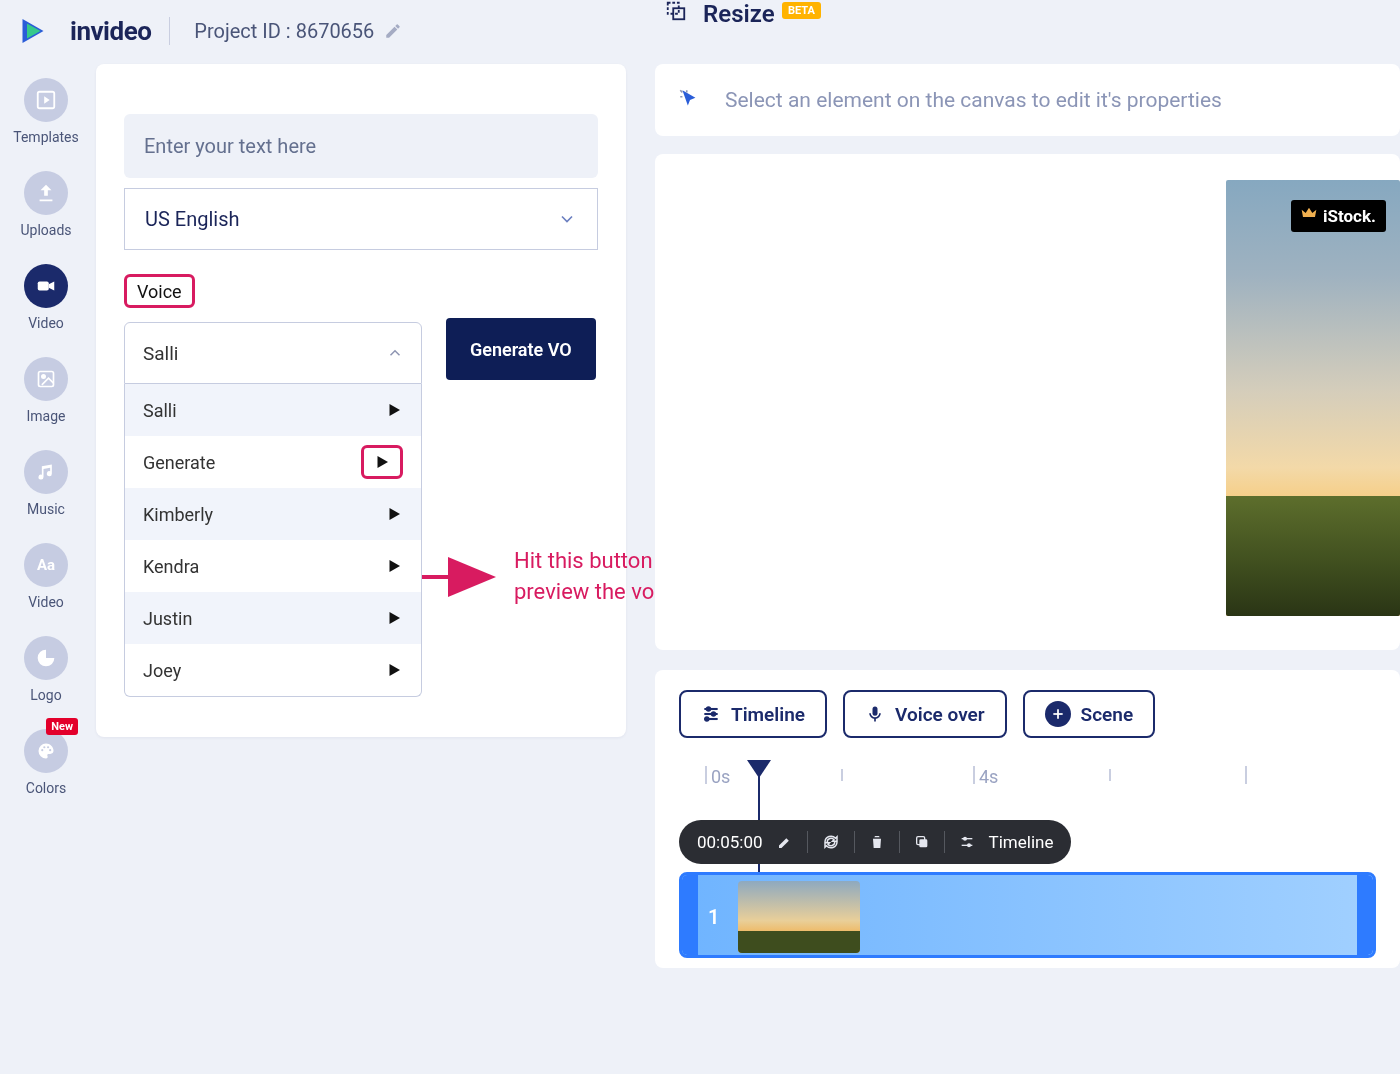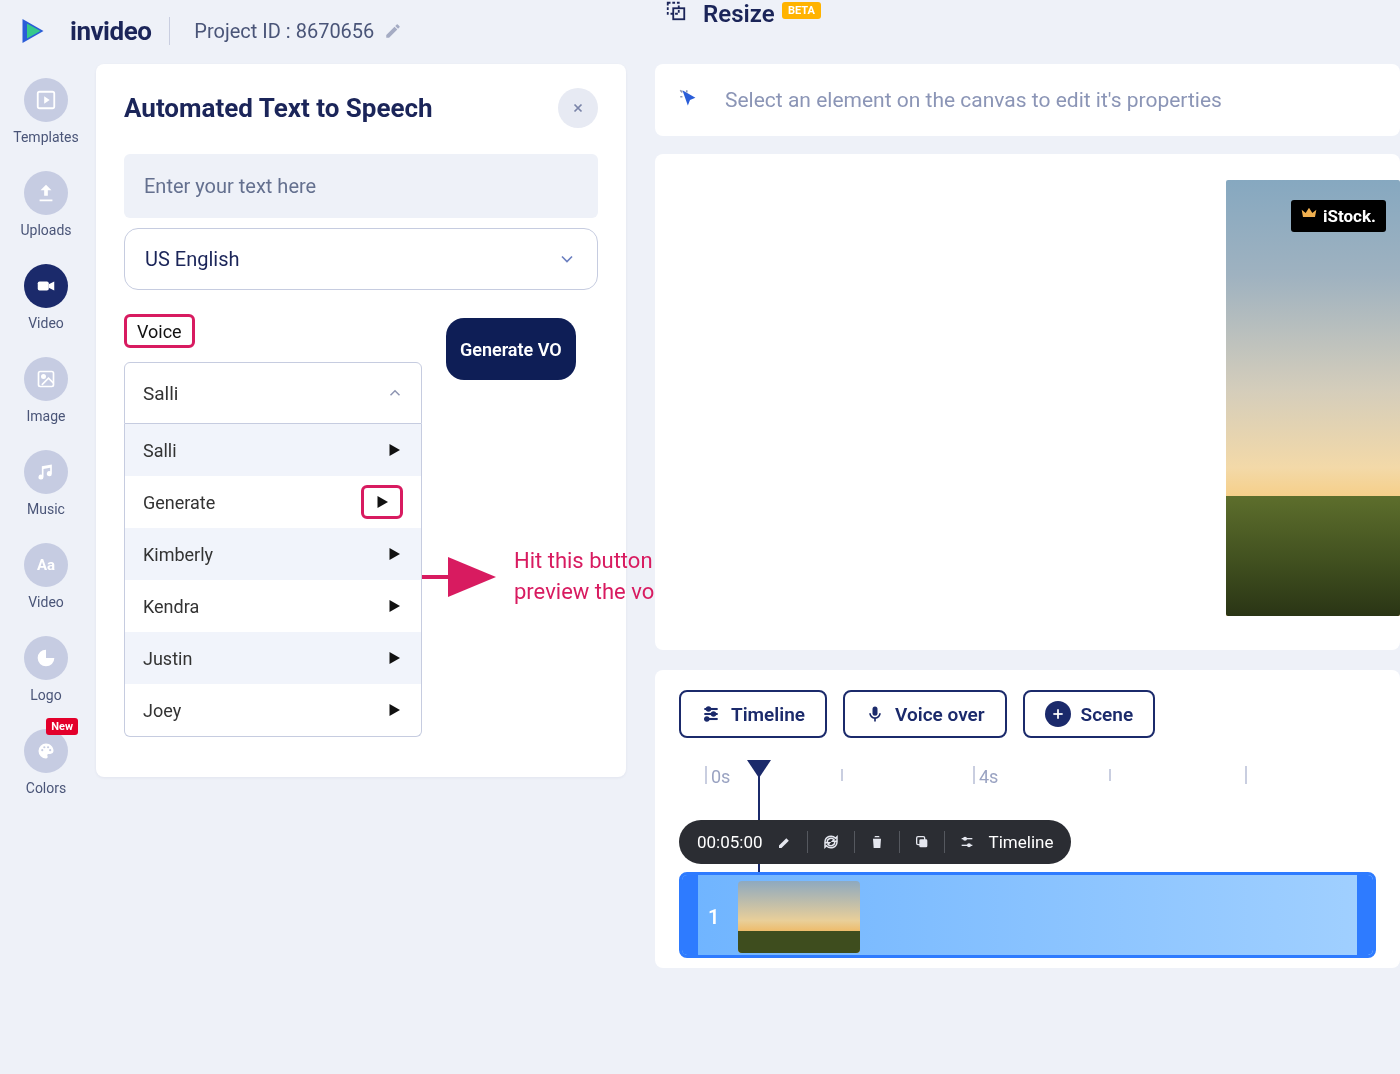--- a/index.html
+++ b/index.html
@@ -30,39 +30,39 @@
 
 .panel { position:absolute; left:96px; top:64px; width:530px; background:#fff; border-radius:8px; padding: 24px 28px 40px; box-shadow: 0 1px 3px rgba(30,40,80,0.06); }
 .panel-head { display:flex; justify-content:space-between; align-items:center; }
 .panel-title { font-size: 26px; font-weight: 700; color:#1b2559; }
 .close-btn { width:40px; height:40px; border-radius:50%; background:#e7eaf3; display:flex; align-items:center; justify-content:center; color:#7a84a8; cursor:pointer; font-size:18px; }
 
 .text-input { margin-top: 26px; width: 100%; background:#eef1f8; border:none; border-radius:6px; padding: 20px 20px; font-size:20px; color:#404040; }
 .text-input::placeholder { color:#64708f; }
 
 .field-label { font-size:17px; color:#222; margin-top:28px; }
-.select-box { position:relative; margin-top:10px; width:100%; border:1px solid #c6cce0; border-radius:14px; height:62px; display:flex; align-items:center; padding:0 20px; font-size:20px; color:#1b2559; cursor:pointer; }
+.select-box { position:relative; margin-top:10px; width:100%; border:1px solid #c6cce0; border-radius:0; height:62px; display:flex; align-items:center; padding:0 20px; font-size:20px; color:#1b2559; cursor:pointer; }
 .select-chevron { position:absolute; right:20px; color:#6b7fc0; }
 
 .voice-row { display:flex; gap:24px; align-items:flex-start; margin-top:28px; }
 .voice-col { flex:0 0 298px; }
 .voice-label { font-size:18px; color:#111; display:inline-block; }
 .voice-label-box { border:3px solid #d81b60; border-radius:6px; padding: 4px 10px 3px; display:inline-block; position:relative; top:-4px; }
 
 .voice-select { position:relative; margin-top:10px; width:298px; }
 .voice-head { height:62px; border:1px solid #c6cce0; border-radius:6px 6px 0 0; display:flex; align-items:center; padding:0 18px; font-size:19px; color:#333; cursor:pointer; }
 .voice-chevron { position:absolute; right:18px; top:22px; color:#8e95b2; }
 .voice-list { border:1px solid #c6cce0; border-top:none; border-radius:0 0 6px 6px; }
 .voice-item { height:52px; display:flex; align-items:center; justify-content:space-between; padding:0 18px; font-size:18px; color:#333; cursor:pointer; }
 .voice-item.alt { background:#f1f4fb; }
 .play-icon { display:flex; align-items:center; justify-content:center; }
 
 .play-highlight { border:3px solid #d81b60; border-radius:6px; padding:5px 9px; }
 
-.gen-btn { height:62px; padding:0 14px; background:#0e1e56; color:#fff; border:none; border-radius:18px; font-size:18px; font-weight:600; cursor:pointer; }
+.gen-btn { height:62px; padding:0 24px; background:#0e1e56; color:#fff; border:none; border-radius:4px; font-size:18px; font-weight:600; cursor:pointer; margin-top: 40px; }
 
 
 .annot { position:absolute; left:422px; top:546px; display:flex; align-items:center; gap:14px; }
 .annot svg { overflow:visible; }
 .annot-text { font-size:22px; color:#d81b60; line-height:1.4; }
 
 
 .hint-bar { position:absolute; left:655px; top:64px; width:745px; height:72px; background:#fff; border-radius:8px; display:flex; align-items:center; padding:0 22px; gap:22px; }
 .hint-cursor { color:#2a5dd8; }
 .hint-text { font-size:21px; color:#8b95b6; }
@@ -206,28 +206,20 @@
           <circle cx="10" cy="7.5" r="1.3" fill="#c6cce2"></circle>
           <circle cx="14.5" cy="7.5" r="1.3" fill="#c6cce2"></circle>
           <circle cx="17" cy="11" r="1.3" fill="#c6cce2"></circle>
         </svg>
     </div>
     <span class="nav-label">Colors</span>
   </div>
 </div>
 
 <div class="panel">
-  <div class="panel-head">
-    <div class="panel-title">Automated Text to Speech</div>
-    <div class="close-btn">
-      <svg width="14" height="14" viewBox="0 0 24 24" stroke="currentColor" stroke-width="3" fill="none">
-          <path d="M6 6l12 12M18 6L6 18"></path>
-        </svg>
-    </div>
-  </div>
 
   <input class="text-input" placeholder="Enter your text here" style="">
 
   <div class="select-box">
     <span>US English</span>
     <span class="select-chevron">
       <svg width="20" height="20" viewBox="0 0 24 24" fill="none" stroke="currentColor" stroke-width="2">
           <polyline points="6 9 12 15 18 9"></polyline>
         </svg>
     </span>

